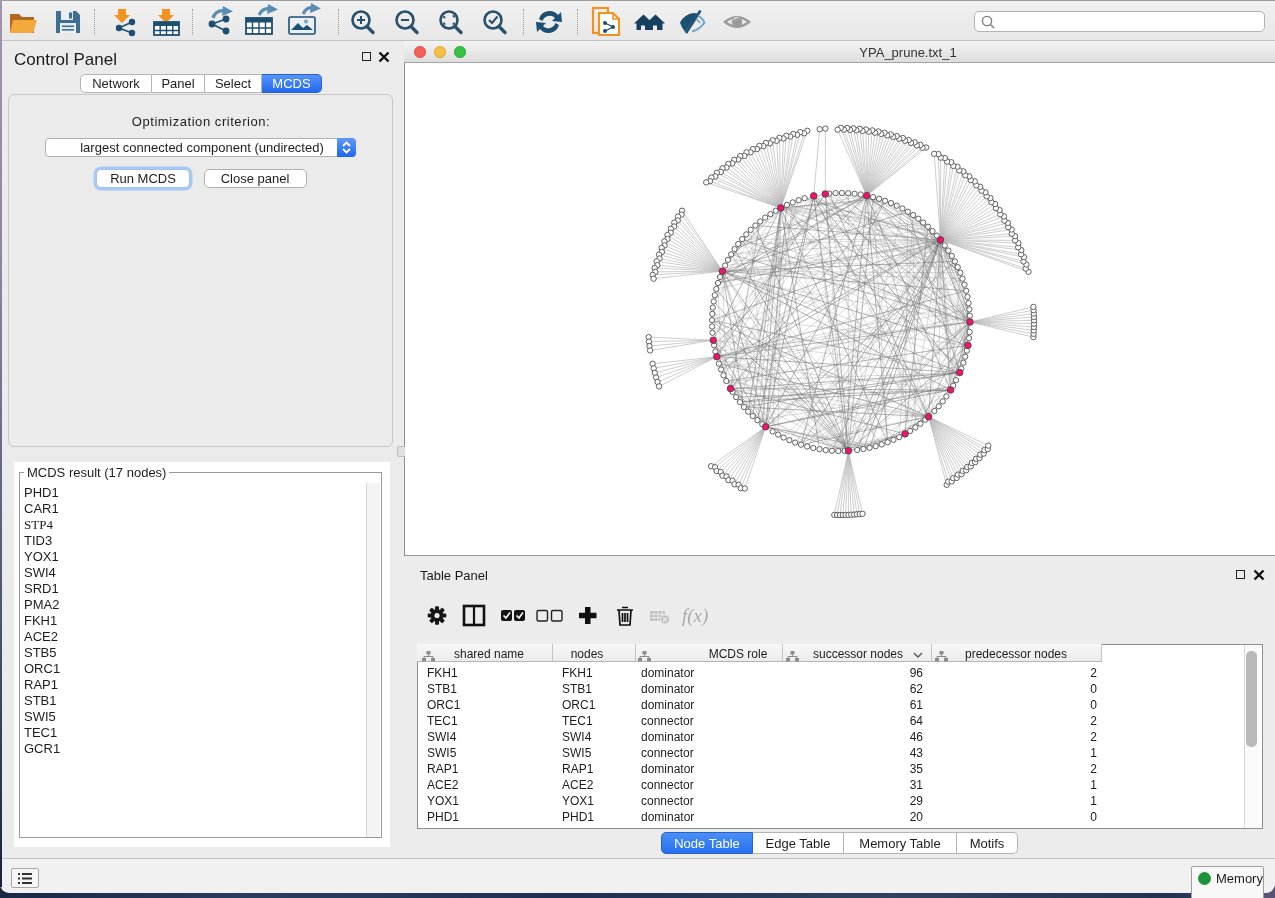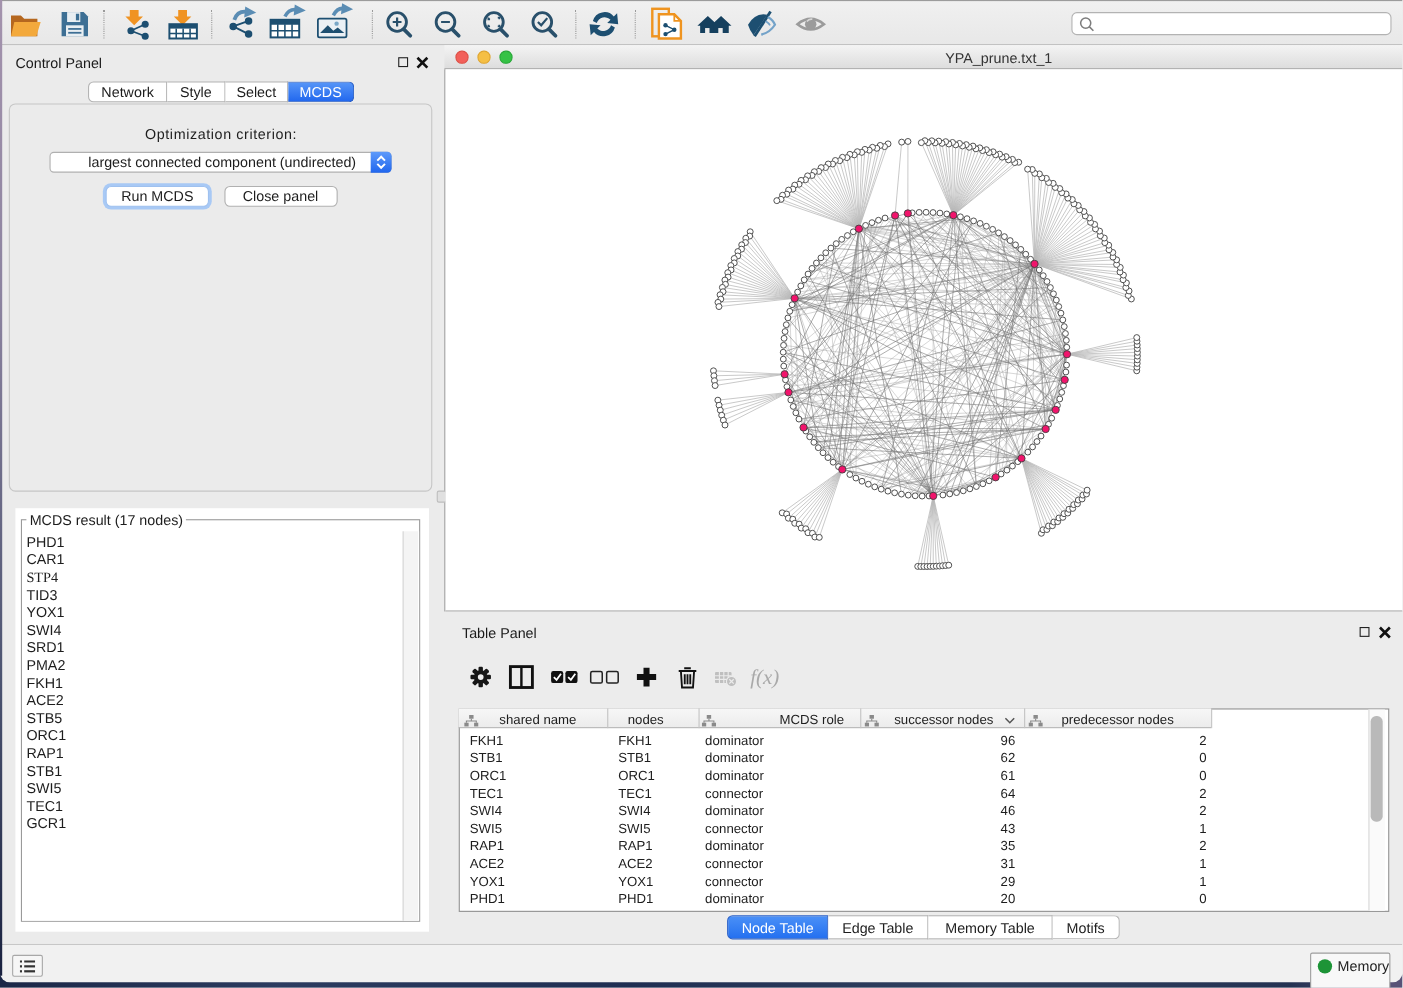--- a/index.html
+++ b/index.html
@@ -131,30 +131,30 @@
 <div class="sep" style="left:577px"></div>
 <div class="abs" style="left:974px;top:10px;width:291px;height:21px;background:#fff;border:1px solid #b3b3b3;border-radius:5px;">
  <svg width="18" height="17" viewBox="0 0 18 17" style="position:absolute;left:4px;top:2px">
         <circle cx="8" cy="7" r="4.6" fill="none" stroke="#7d7d7d" stroke-width="1.4"></circle>
         <path d="M11.4 10.4 L15 14" stroke="#7d7d7d" stroke-width="1.4"></path>
       </svg>
 </div>
 </div>
 
 <div class="abs" style="left:2px;top:42px;width:398px;height:816px;background:#ebebeb;">
- <div class="txt" style="left:12px;top:8px;font-size:13px;color:#1a1a1a;">Control Panel</div>
+ <div class="txt" style="left:12px;top:8px;font-size:17px;color:#1a1a1a;">Control Panel</div>
  <div class="abs" style="left:360px;top:10px;width:9px;height:9px;border:1.5px solid #222;"></div>
  <svg class="abs" style="left:376px;top:9px" width="12" height="12" viewBox="0 0 12 12">
       <path d="M1.5 1.5 L10.5 10.5 M10.5 1.5 L1.5 10.5" stroke="#111" stroke-width="2.4"></path>
     </svg>
 </div>
 <div class="abs" style="left:8px;top:94px;width:385px;height:353px;border:1px solid #c6c6c6;border-radius:6px;background:#ebebeb;"></div>
 <div class="abs" style="left:80px;top:74px;width:196px;height:19px;">
  <div class="abs" style="left:0;top:0;width:72px;height:19px;background:#fff;border:1px solid #b4b4b4;border-radius:5px 0 0 5px;font-size:13px;color:#1d1d1d;text-align:center;line-height:18px;">Network</div>
- <div class="abs" style="left:72px;top:0;width:53px;height:19px;background:#fff;border:1px solid #b4b4b4;border-left:none;font-size:13px;color:#1d1d1d;text-align:center;line-height:18px;">Style</div>
+ <div class="abs" style="left:72px;top:0;width:53px;height:19px;background:#fff;border:1px solid #b4b4b4;border-left:none;font-size:13px;color:#1d1d1d;text-align:center;line-height:18px;">Panel</div>
  <div class="abs" style="left:125px;top:0;width:57px;height:19px;background:#fff;border:1px solid #b4b4b4;border-left:none;font-size:13px;color:#1d1d1d;text-align:center;line-height:18px;">Select</div>
  <div class="abs" style="left:182px;top:0;width:60px;height:19px;background:linear-gradient(#5695f8,#2268ee);border:1px solid #2a60c8;border-left:none;border-radius:0 5px 5px 0;font-size:13px;color:#fff;text-align:center;line-height:18px;">MCDS</div>
 </div>
 <div class="txt ctr" style="left:201px;top:114px;font-size:13px;letter-spacing:0.55px;">Optimization criterion:</div>
 <div class="abs" style="left:45px;top:138px;width:311px;height:19px;background:#fff;border:1px solid #b0b0b0;border-radius:4px;">
  <div class="txt ctr" style="left:156px;top:1px;font-size:13px;">largest connected component (undirected)</div>
  <div class="abs" style="right:-1px;top:-1px;width:19px;height:19px;background:linear-gradient(#5e9afa,#2066ee);border-radius:0 4px 4px 0;">
   <svg width="19" height="19" viewBox="0 0 19 19">
         <path d="M6 8 L9.5 4.5 L13 8" stroke="#fff" stroke-width="1.8" fill="none"></path>
         <path d="M6 11 L9.5 14.5 L13 11" stroke="#fff" stroke-width="1.8" fill="none"></path>

